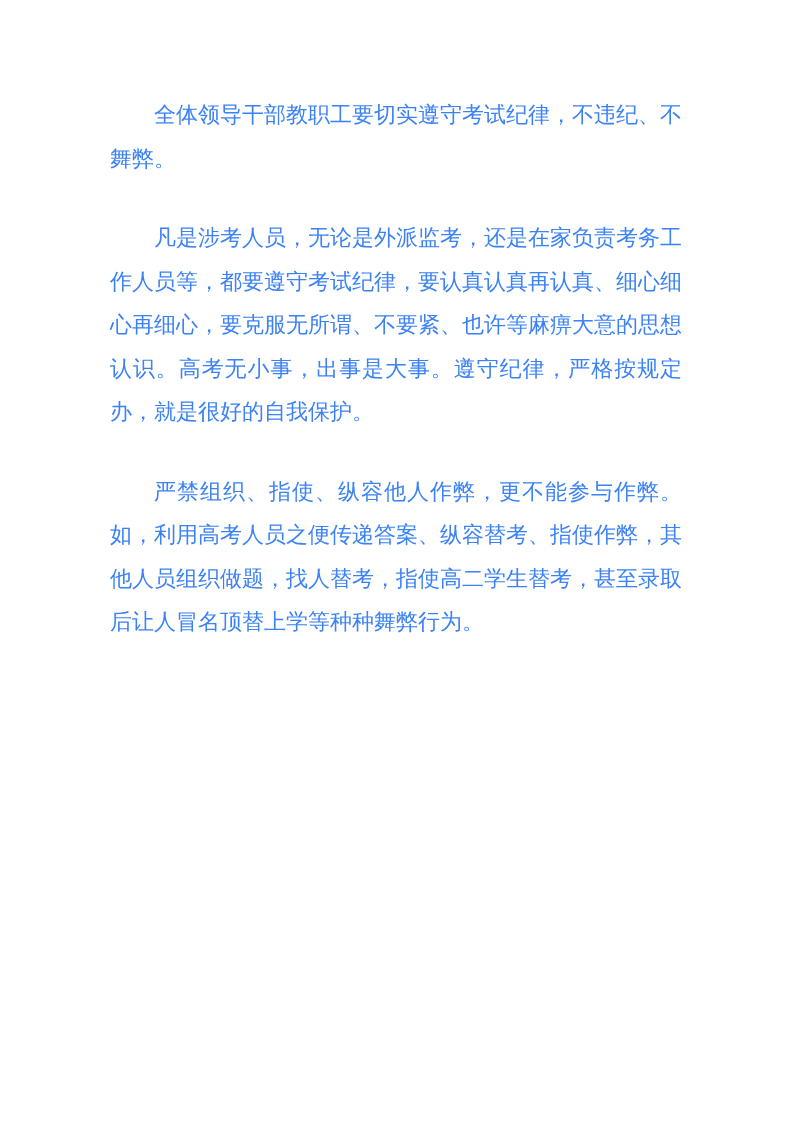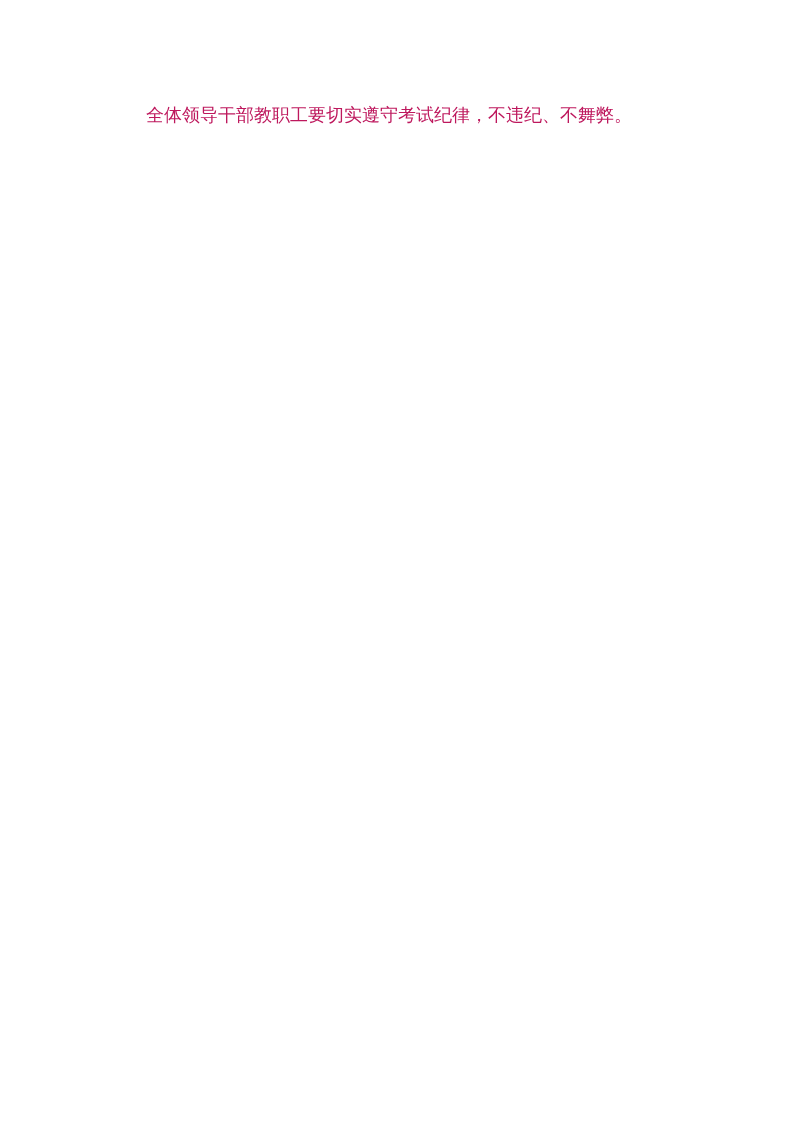--- a/index.html
+++ b/index.html
@@ -20,33 +20,35 @@
       margin: 0;
     }
     .content {
       position: absolute;
       left: 110px;
       top: 93px;
       width: 572px;
     }
     .content p {
       margin: 0 0 36px 0;
-      font-size: 18px;
+      font-size: 22px;
       line-height: 43.5px;
-      color: #be185d;
+      color: #3b82f6;
       text-align: justify;
       text-indent: 2em;
       letter-spacing: 0;
       font-weight: 400;
       -webkit-font-smoothing: antialiased;
     }
     .content p:last-child {
       margin-bottom: 0;
     }
   </style>
 </head>
 <body>
 
 <div class="page">
   <div class="content">
     <p>全体领导干部教职工要切实遵守考试纪律，不违纪、不舞弊。</p>
+    <p>凡是涉考人员，无论是外派监考，还是在家负责考务工作人员等，都要遵守考试纪律，要认真认真再认真、细心细心再细心，要克服无所谓、不要紧、也许等麻痹大意的思想认识。高考无小事，出事是大事。遵守纪律，严格按规定办，就是很好的自我保护。</p>
+    <p>严禁组织、指使、纵容他人作弊，更不能参与作弊。如，利用高考人员之便传递答案、纵容替考、指使作弊，其他人员组织做题，找人替考，指使高二学生替考，甚至录取后让人冒名顶替上学等种种舞弊行为。</p>
   </div>
 </div>
 
 </body></html>

